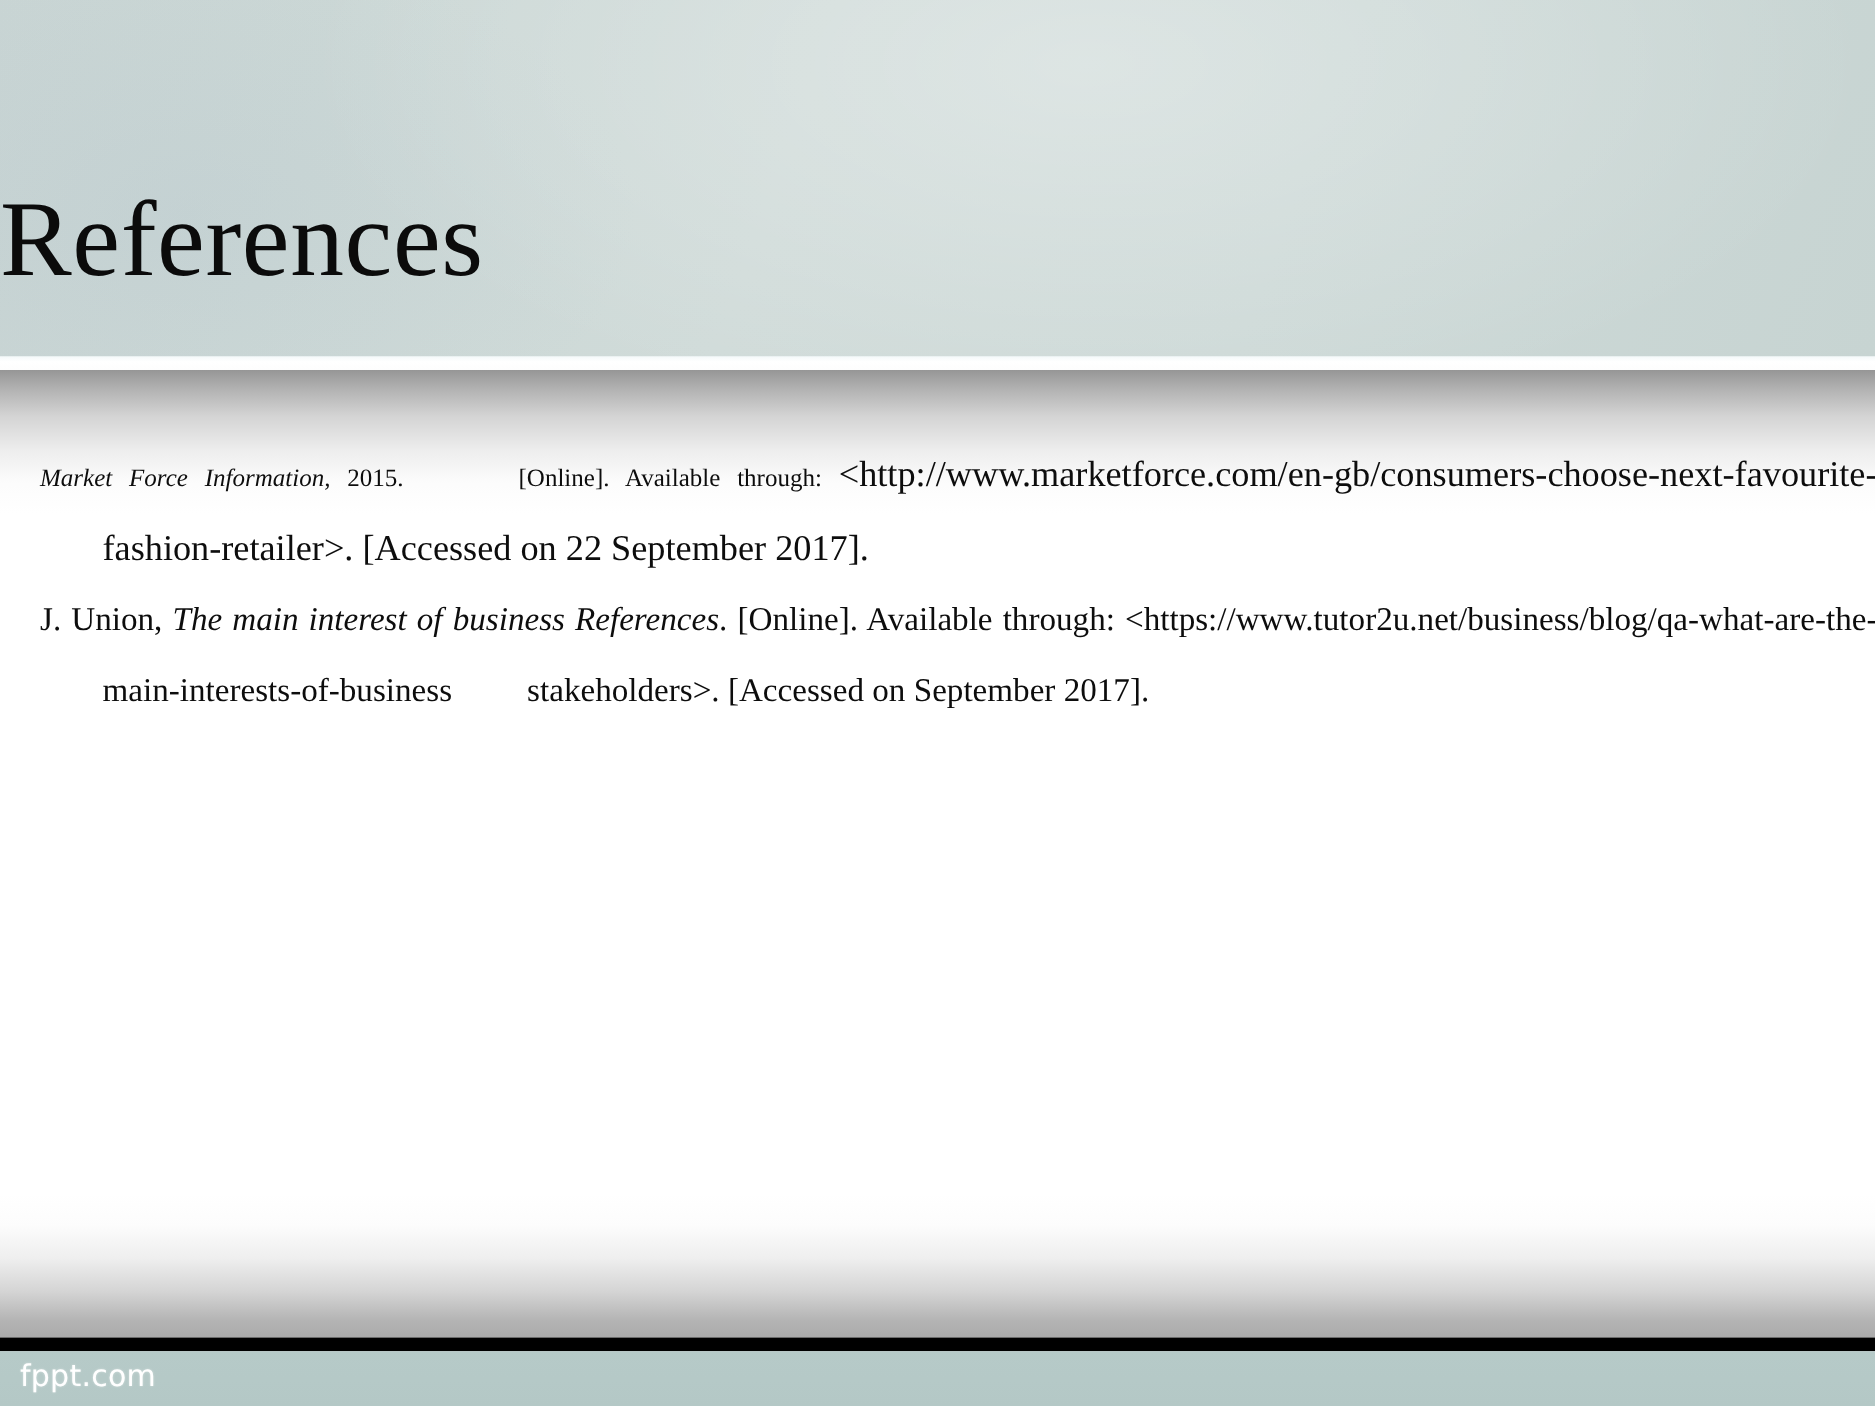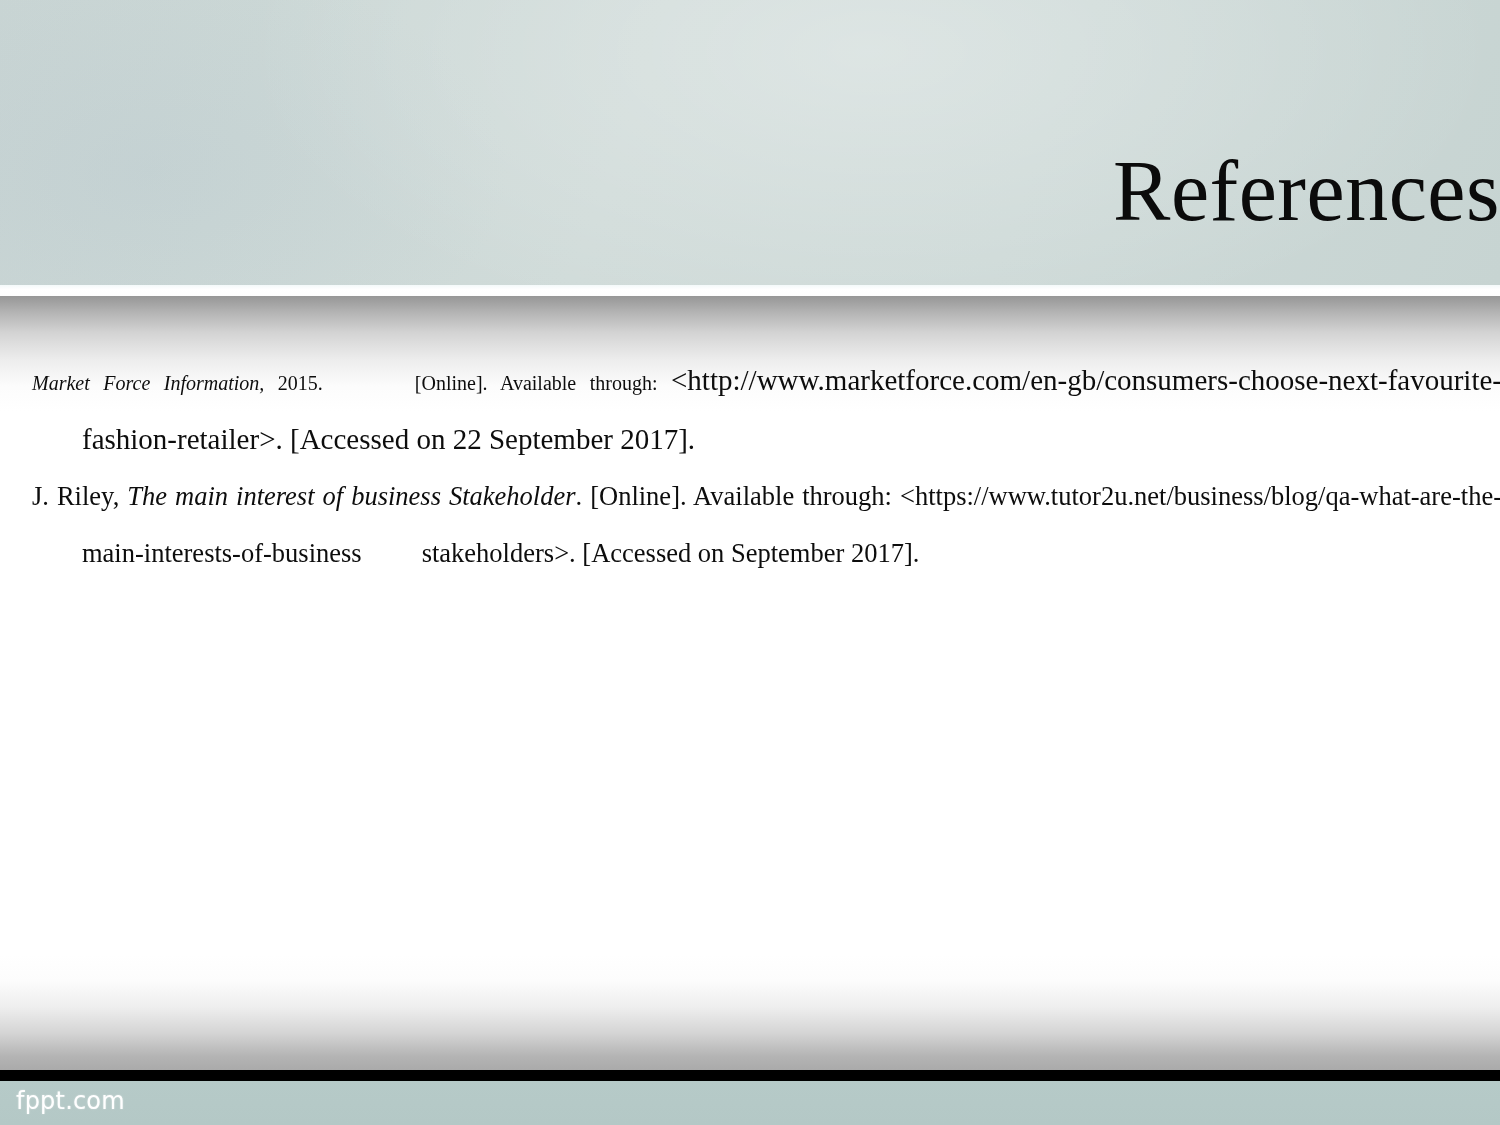--- a/index.html
+++ b/index.html
@@ -43,21 +43,21 @@
       radial-gradient(ellipse 900px 420px at 58% 18%, rgba(255,255,255,0.30), rgba(255,255,255,0) 70%),
       radial-gradient(ellipse 500px 300px at 10% 60%, rgba(176,193,203,0.25), rgba(255,255,255,0) 72%);
     pointer-events: none;
   }
 
   .slide-title {
     position: absolute;
     left: 0;
     top: 90px;
     width: 1500px;
-    text-align: right;
+    text-align: left;
     font-size: 86px;
     line-height: 1.0;
     font-weight: 400;
     color: #0b0b0b;
     letter-spacing: 0.5px;
     font-family: "Liberation Serif", "DejaVu Serif", serif;
   }
 
   
   .header-white-strip {
@@ -177,21 +177,21 @@
   <div class="header-white-strip"></div>
   <div class="header-shadow"></div>
 
   <div class="body-area">
 
     <p class="ref ref-1">
       <span class="it small">Market Force Information,</span><span class="small"> 2015.</span><span class="gap"></span><span class="small">[Online]. Available through: </span><span class="big">&lt;http://www.marketforce.com/en-gb/consumers-choose-next-favourite-fashion-retailer&gt;. [Accessed on 22 September 2017].</span>
     </p>
 
     <p class="ref ref-2">
-      <span>J. Riley, </span><span class="it">The main interest of business Stakeholder</span><span>. [Online]. Available through: &lt;https://www.tutor2u.net/business/blog/qa-what-are-the-main-interests-of-business</span><span class="gap-sm"></span><span>stakeholders&gt;. [Accessed on September 2017].</span>
+      <span>J. Union, </span><span class="it">The main interest of business References</span><span>. [Online]. Available through: &lt;https://www.tutor2u.net/business/blog/qa-what-are-the-main-interests-of-business</span><span class="gap-sm"></span><span>stakeholders&gt;. [Accessed on September 2017].</span>
     </p>
 
 
 
   </div>
 
   <div class="bottom-shadow"></div>
   <div class="black-bar"></div>
   <div class="footer-band"></div>
   <div class="footer-text">fppt.com</div>

